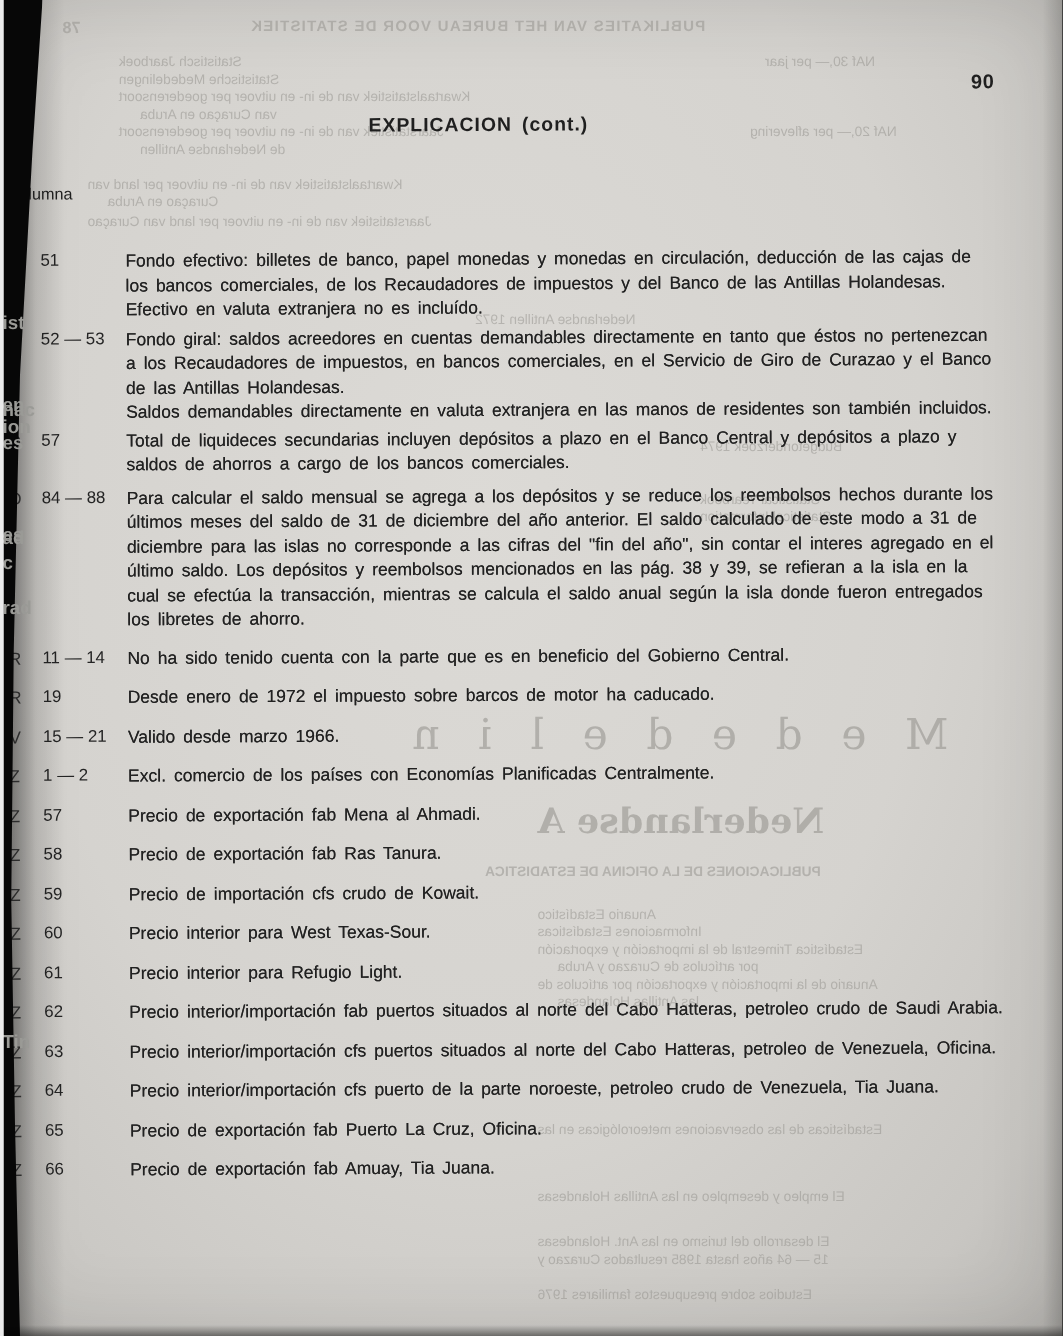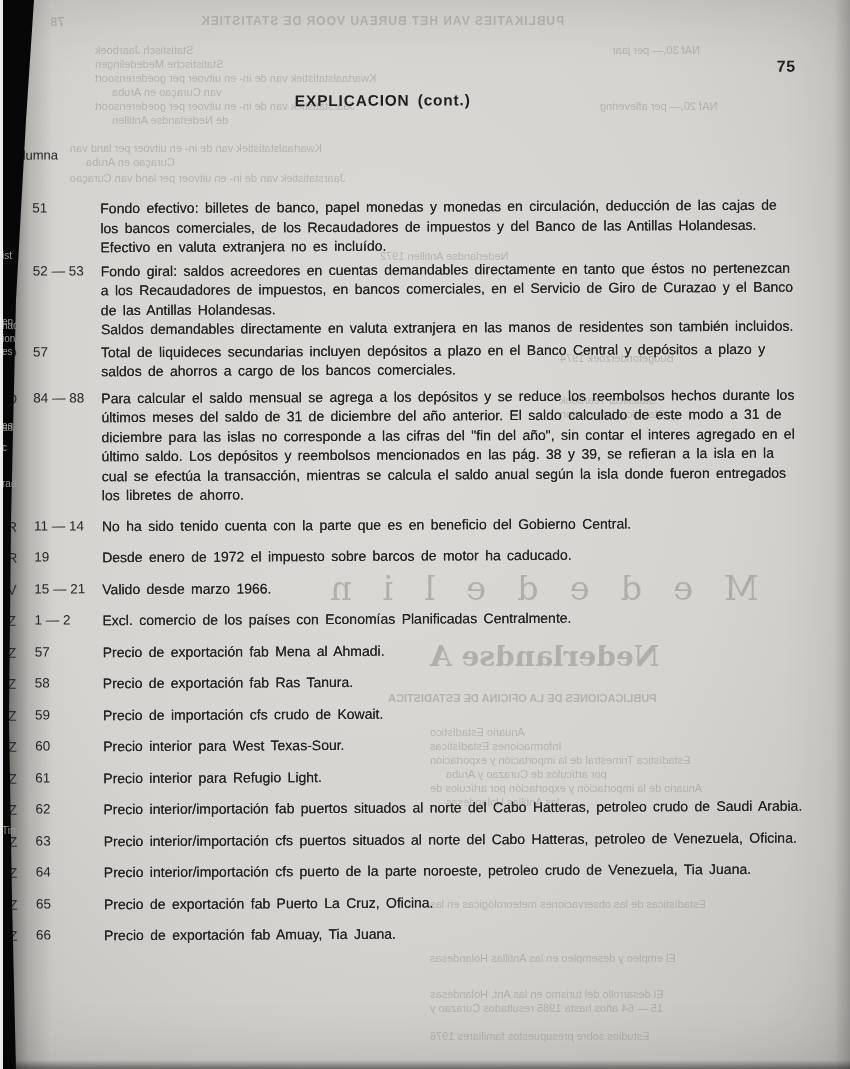--- a/index.html
+++ b/index.html
@@ -39,21 +39,21 @@
   .entry { position:relative; padding-left:102px; padding-right:48px; margin-bottom:12px; }
   .entry.t1 { margin-bottom:4px; }
   .entry.t2 { margin-bottom:3px; }
   .entry.t3 { margin-bottom:7px; }
   .entry.t4 { margin-bottom:11px; }
   .entry .letter { position:absolute; left:7px; top:1px; font-size:14px; color:#3f3f3f; z-index:6; }
   .entry .cols { position:absolute; left:34px; top:1px; font-size:13.5px; white-space:nowrap; color:#242424; }
   .entry p { margin:0; font-size:14px; line-height:19.5px; word-spacing:2.5px; color:#212121;
              text-shadow:0 0 0.5px rgba(25,25,25,0.8); }
 
-  .frag { position:absolute; left:2px; z-index:6; font-size:10px; color:#9a9a96; white-space:nowrap; }
+  .frag { position:absolute; left:2px; z-index:6; font-size:15px; color:#9a9a96; white-space:nowrap;font-weight:bold; }
 </style>
 </head>
 <body>
 
 <div class="page">
 
   <div class="bleed">
     <span class="bt b" style="left:50px;top:14px;font-size:13px">78</span>
     <span class="bt b" style="left:200px;top:14px;font-size:12px;letter-spacing:1px">PUBLIKATIES VAN HET BUREAU VOOR DE STATISTIEK</span>
     <span class="bt" style="left:95px;top:44px">Statistisch Jaarboek</span>
@@ -81,21 +81,21 @@
     <span class="bt" style="left:430px;top:782px">Anuario de la importación y exportación por artículos de</span>
     <span class="bt" style="left:446px;top:796px">las Antillas Holandesas</span>
     <span class="bt" style="left:430px;top:898px">Estadísticas de las observaciones meteorológicas en las</span>
     <span class="bt" style="left:430px;top:952px">El empleo y desempleo en las Antillas Holandesas</span>
     <span class="bt" style="left:430px;top:988px">El desarrollo del turismo en las Ant. Holandesas</span>
     <span class="bt" style="left:430px;top:1002px">15 — 64 años hasta 1985 resultados Curazao y</span>
     <span class="bt" style="left:430px;top:1030px">Estudios sobre presupuestos familiares 1976</span>
   </div>
 
   <div class="content">
-    <div class="page-number">75</div>
+    <div class="page-number">90</div>
     <div class="title">EXPLICACION (cont.)</div>
     <div class="column-header">Columna</div>
 
     <div class="entries">
 
       <div class="entry t1">
         <span class="letter">O</span>
         <span class="cols">51</span>
         <p>Fondo efectivo: billetes de banco, papel monedas y monedas en circulación, deducción de las cajas de los bancos comerciales, de los Recaudadores de impuestos y del Banco de las Antillas Holandesas.</p>
         <p>Efectivo en valuta extranjera no es incluído.</p>

